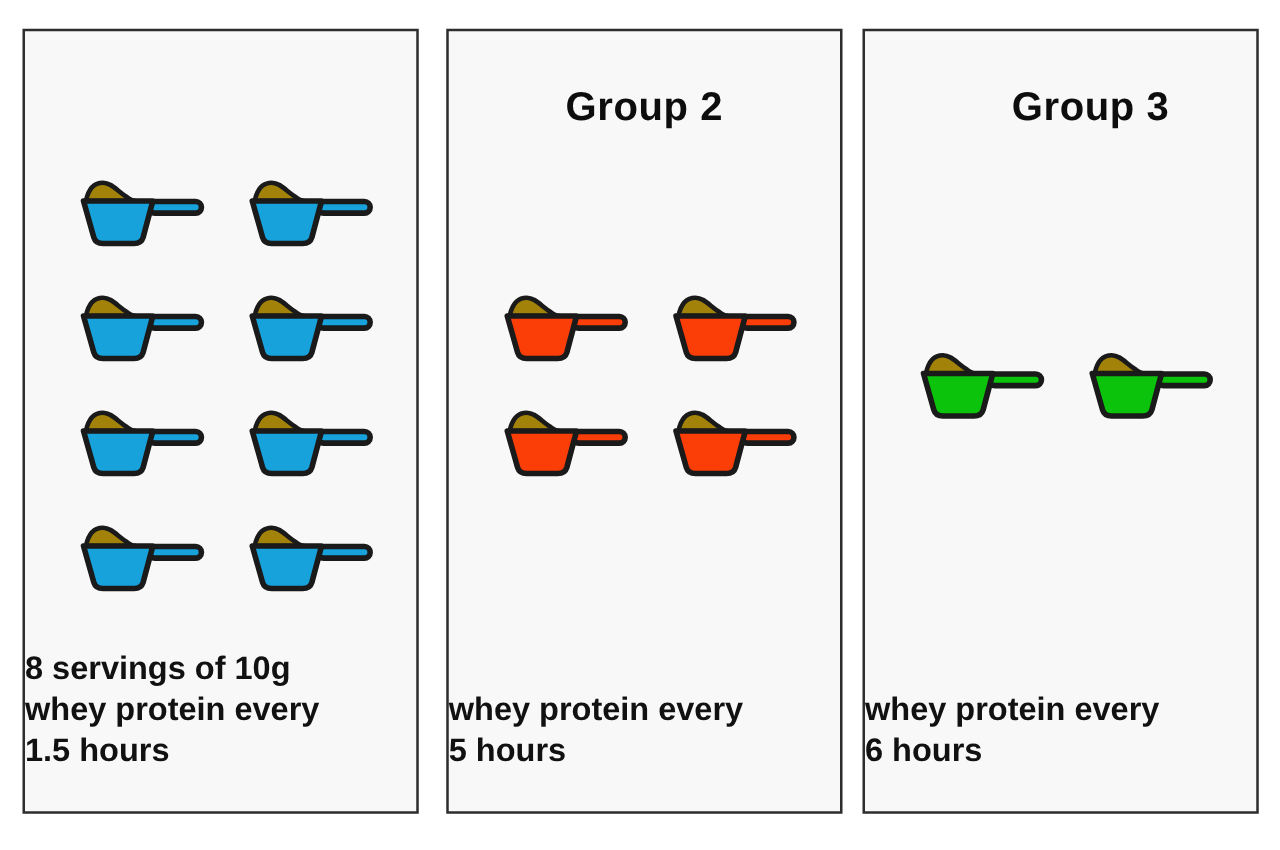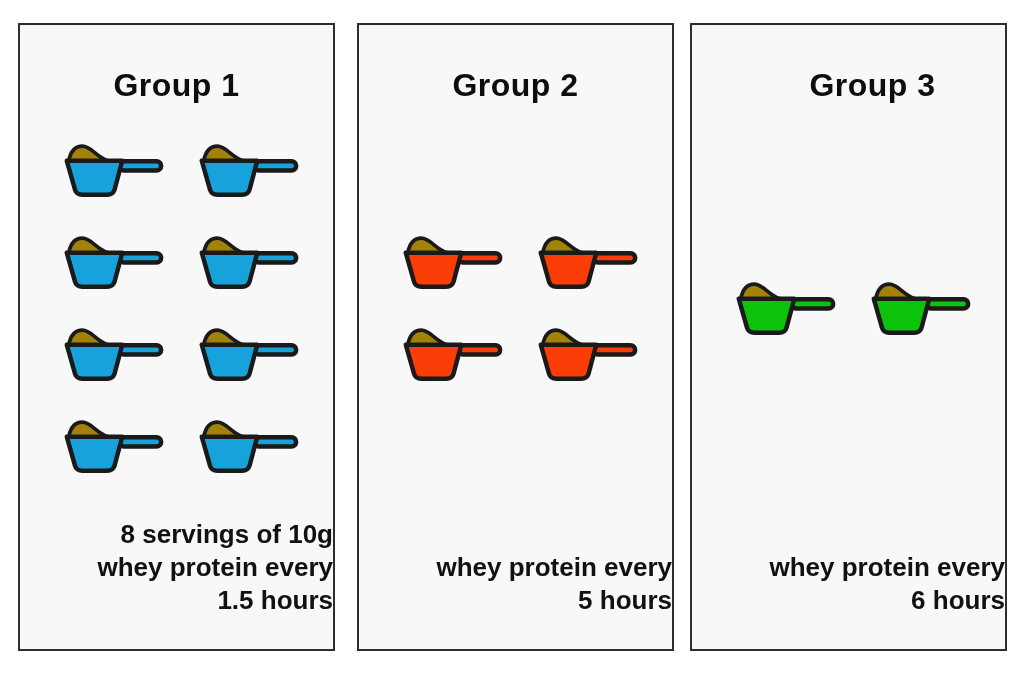--- a/index.html
+++ b/index.html
@@ -57,32 +57,31 @@
     gap: 28px;
     align-items: center;
   }
   .scoop { display: block; }
 
   .caption {
     position: absolute;
     left: 0;
     right: 0;
     bottom: 32px;
-    text-align: right;
+    text-align: left;
     font-size: 26px;
     font-weight: bold;
     line-height: 33px;
     color: #111111;
   }
 </style>
 </head>
 <body>
 
 <div class="panel panel-1">
-  <div class="panel-title">Group 1</div>
   <div class="scoop-area">
     <div class="scoop-grid">
         <div class="scoop-row">
           <svg class="scoop" width="107" height="57" viewBox="0 0 110 58" aria-hidden="true">
             <path d="M 9,19 C 11,9 16,4 23,4 C 30,4 35,11 43,16 C 46,18 48,19 50,19 Z" fill="#A28209" stroke="#1a1a1a" stroke-width="3.8" stroke-linejoin="round"></path>
             <rect x="61" y="19.5" width="43" height="9.5" rx="4.75" fill="#17A2DC" stroke="#1a1a1a" stroke-width="4.6"></rect>
             <path d="M 7,19 L 64,19 L 56,49 Q 54.5,54 48.5,54 L 23,54 Q 17,54 15.5,49 Z" fill="#17A2DC" stroke="#1a1a1a" stroke-width="4.6" stroke-linejoin="round"></path>
           </svg>
           <svg class="scoop" width="107" height="57" viewBox="0 0 110 58" aria-hidden="true">
             <path d="M 9,19 C 11,9 16,4 23,4 C 30,4 35,11 43,16 C 46,18 48,19 50,19 Z" fill="#A28209" stroke="#1a1a1a" stroke-width="3.8" stroke-linejoin="round"></path>

